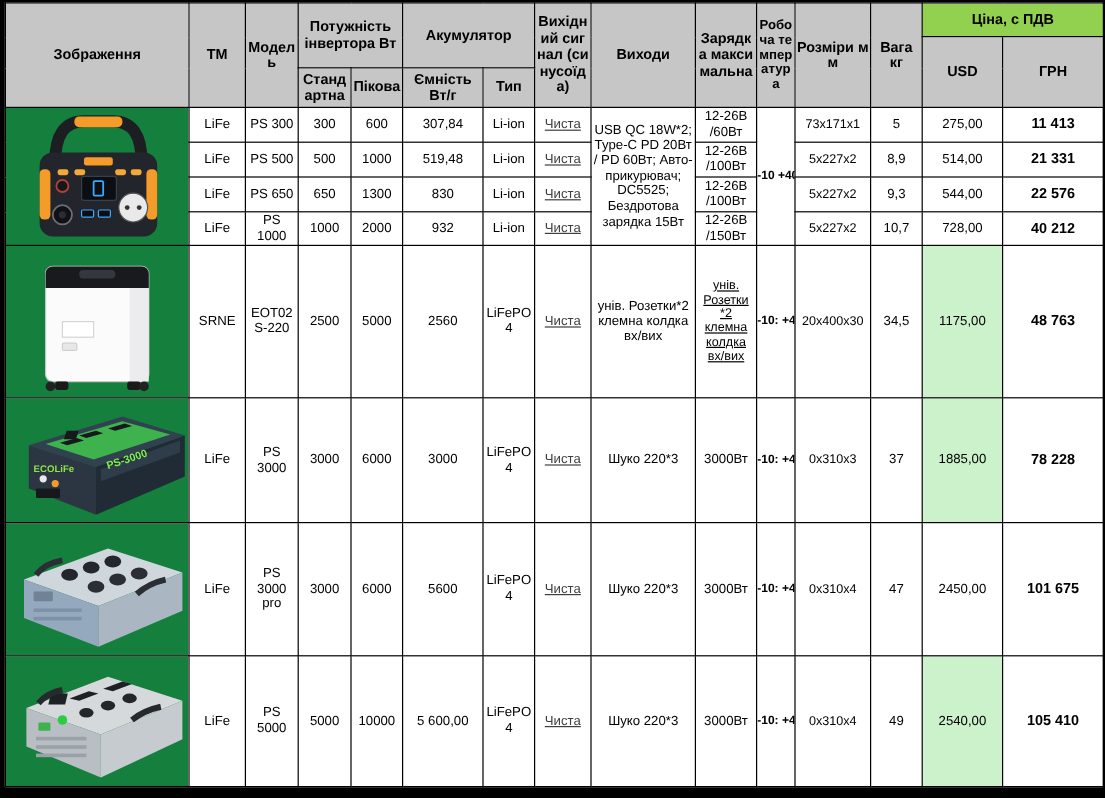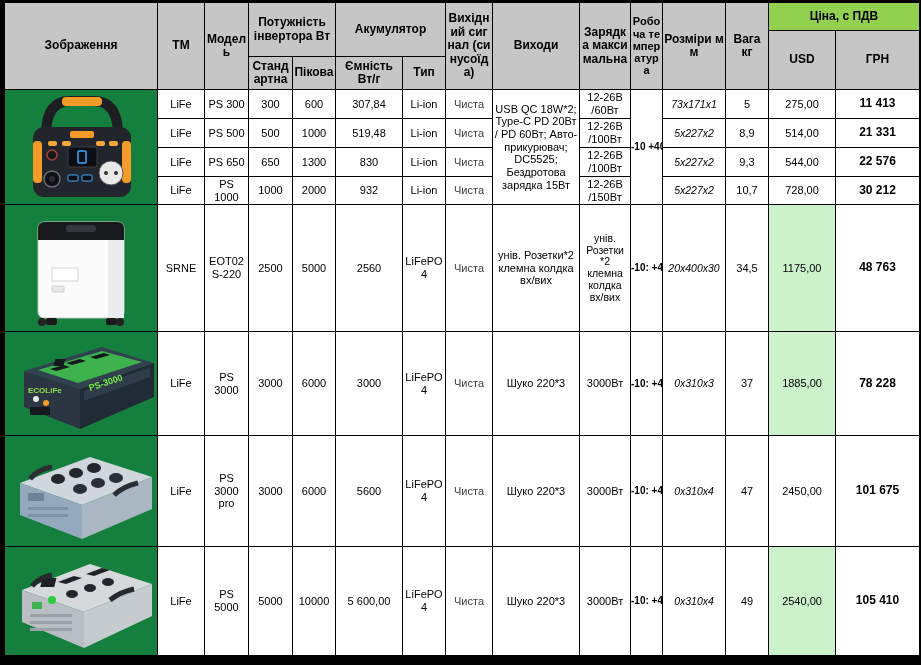--- a/index.html
+++ b/index.html
@@ -8,26 +8,26 @@
          border-right:2px solid #000;border-bottom:9px solid #000;background:#fff;}
   table{border-collapse:collapse;table-layout:fixed;width:915px;height:654px;}
   td,th{border:1px solid #000;text-align:center;vertical-align:middle;
         padding:0 1px;overflow:hidden;font-size:11px;color:#000;line-height:1.15;}
   th{background:var(--header-bg,#c6c6c6);font-weight:bold;font-size:12px;line-height:1.12;}
   th.price-band{background:var(--price-band,#92d050);text-align:center;}
   .ba{word-break:break-all;}
   td.grn{font-weight:bold;font-size:12px;}
   td.hl{background:var(--usd-highlight,#cbf2cb);}
   td.temp{font-size:10px;white-space:nowrap;padding:0;font-weight:bold;}
-  td.dims{white-space:nowrap;padding:0;font-size:10.5px;font-style:italic;}
+  td.dims{white-space:nowrap;padding:0;font-size:10.5px;}
   td.outputs{font-size:11px;}
-  td.small-wrap{font-size:10.5px;line-height:1.12;}
+  td.small-wrap{font-size:10.5px;line-height:1.12;text-decoration:underline;}
   td.img{padding:0;background:#15803d;}
   td.img svg{display:block;margin:0 auto;}
-  td.signal{color:#3f3f3f;}
+  td.signal{color:#3f3f3f;text-decoration:underline;}
 </style>
 </head>
 <body>
 
 <div class="sheet">
 <table>
 <colgroup>
   <col style="width:153px">
         <col style="width:47px">
         <col style="width:44px">
@@ -147,21 +147,21 @@
   <td>PS 1000</td>
   <td>1000</td>
   <td>2000</td>
   <td>932</td>
   <td>Li-ion</td>
   <td class="signal">Чиста</td>
   <td>12-26В /150Вт</td>
   <td class="dims">5x227x2</td>
   <td>10,7</td>
   <td>728,00</td>
-  <td class="grn">30 212</td>
+  <td class="grn">40 212</td>
 </tr>
 
 <tr style="height:127px">
   <td class="img">
     <svg width="151" height="125" viewBox="0 0 151 125">
       <rect x="32" y="16" width="86" height="96" rx="6" fill="#fbfbfb" stroke="#c9c9c9"></rect>
       <path d="M38 16 h74 a6 6 0 0 1 6 6 v12 h-86 v-12 a6 6 0 0 1 6-6 z" fill="#191a1e"></path>
       <rect x="60" y="19" width="30" height="7" rx="3" fill="#34373e"></rect>
       <rect x="102" y="34" width="16" height="78" fill="#ececee"></rect>
       <rect x="46" y="62" width="26" height="13" fill="#fff" stroke="#d5d5d5"></rect>

